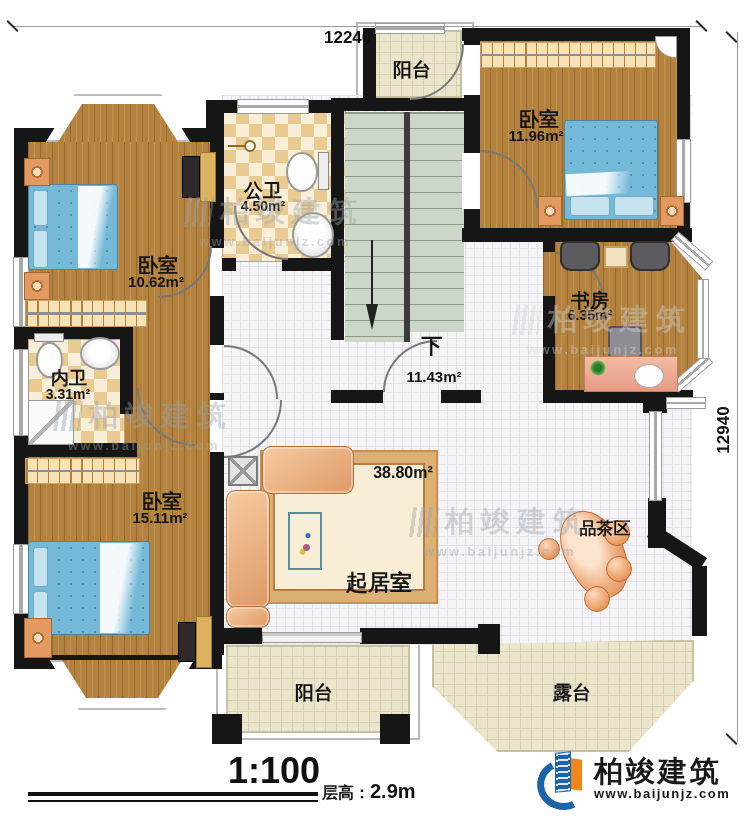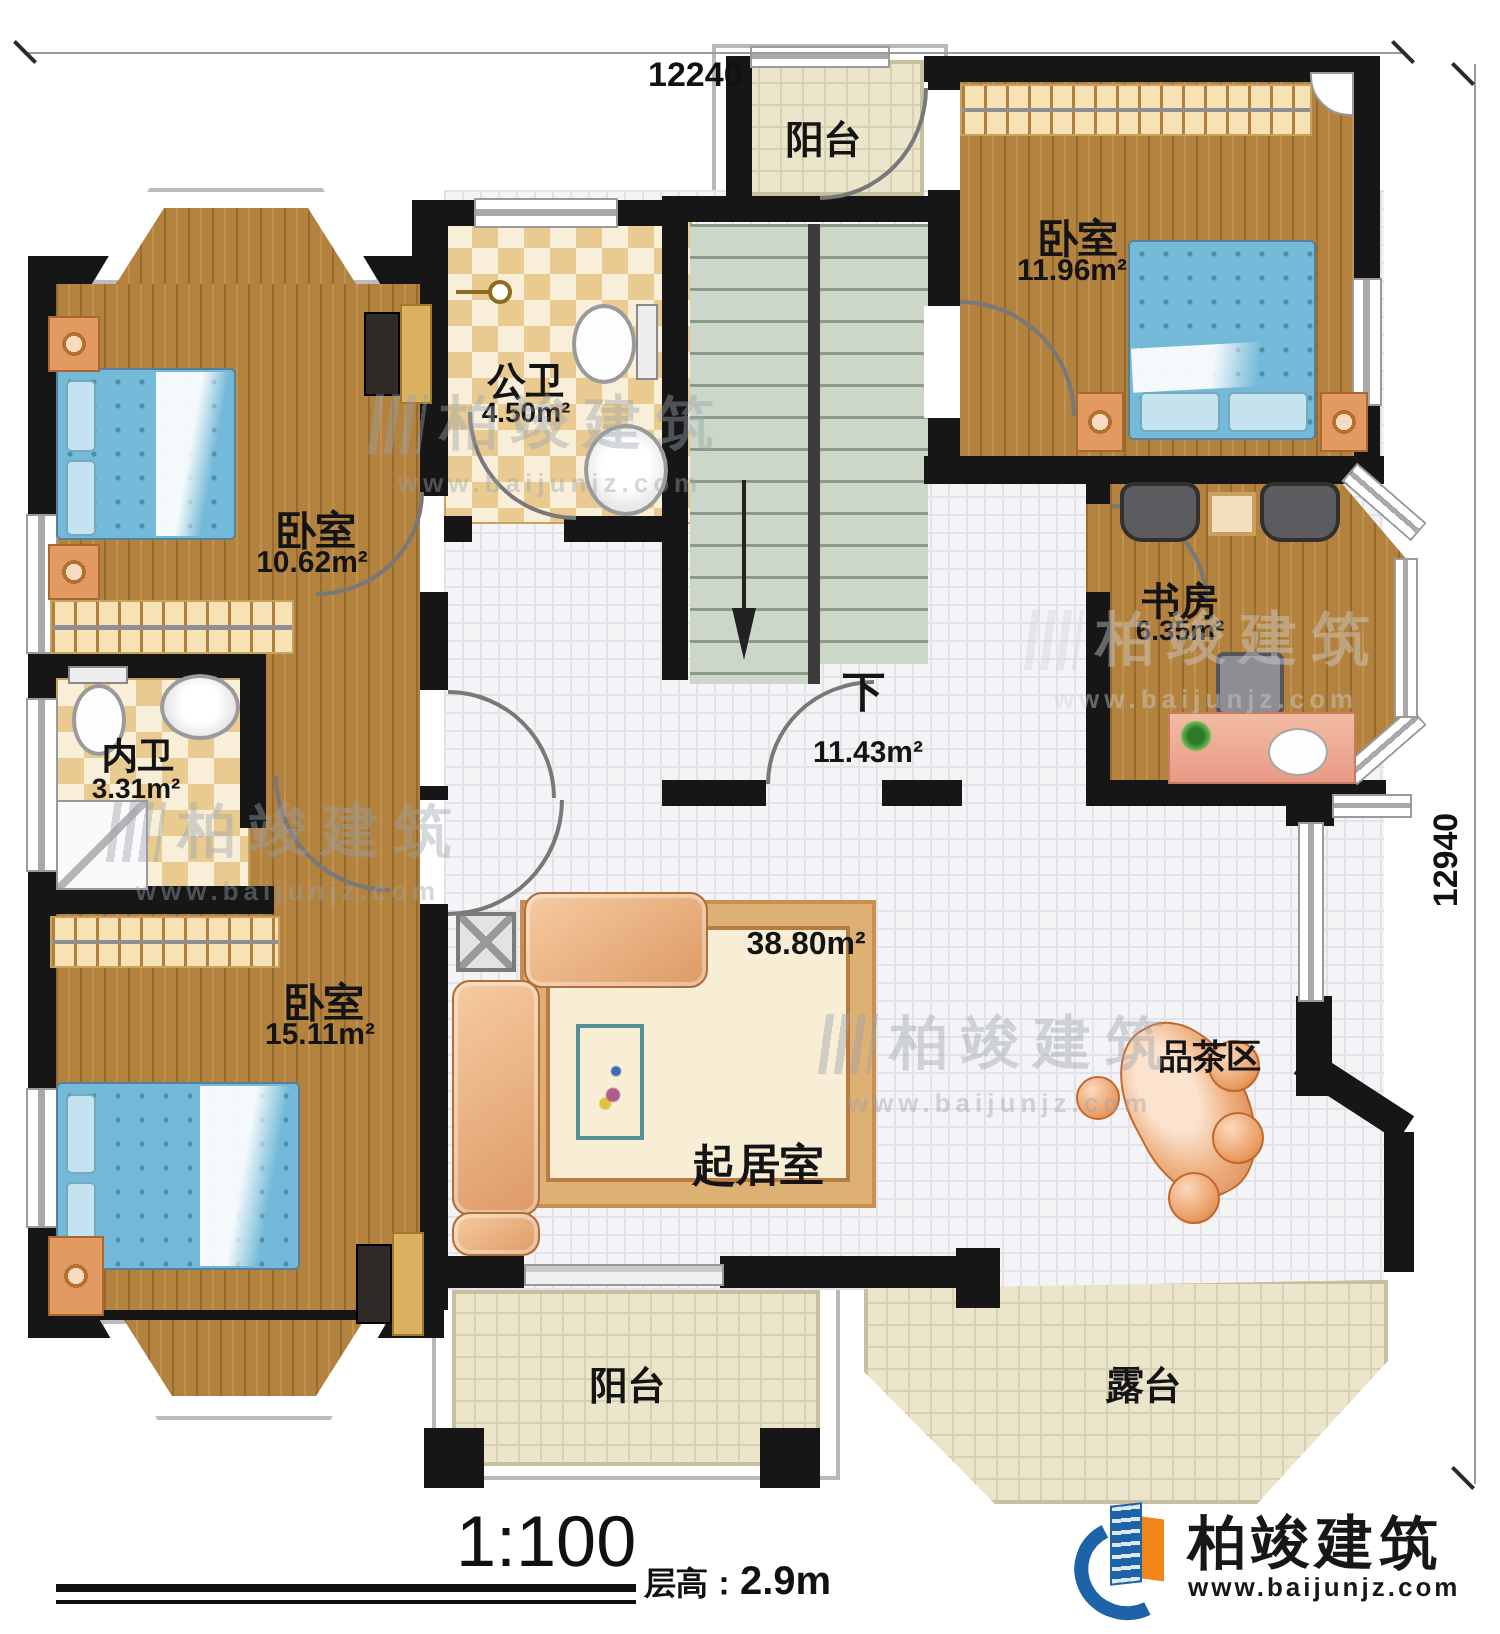--- a/index.html
+++ b/index.html
@@ -71,21 +71,21 @@
   .tick{position:absolute;width:15px;height:2px;background:#2b2b2b;transform:rotate(45deg);z-index:8;}
   
   .wm{position:absolute;z-index:7;color:#9ba3ac;opacity:.42;text-align:center;pointer-events:none;}
   .wm-row{display:flex;align-items:center;justify-content:center;gap:8px;}
   .wm-icon{display:inline-block;width:26px;height:30px;background:repeating-linear-gradient(90deg,currentColor 0 4px,transparent 4px 8px);transform:skewX(-8deg);}
   .wm-name{font-size:29px;font-weight:bold;letter-spacing:7px;}
   .wm-url{font-size:13px;font-weight:bold;letter-spacing:2.5px;display:block;margin-top:2px;}
   
   .tb{position:absolute;z-index:9;color:#111;}
   .tb-title{font-size:37px;font-weight:bold;letter-spacing:3px;}
-  .tb-scale{font-size:36px;font-weight:normal;}
+  .tb-scale{font-size:36px;font-weight:bold;}
   .tb-rule{position:absolute;background:#111;z-index:9;}
   .tb-info{font-size:16px;font-weight:bold;}
   .tb-info b{font-size:20px;}
   .logo-name{font-size:29px;font-weight:900;letter-spacing:3px;color:#171717;}
   .logo-url{font-size:13px;font-weight:bold;letter-spacing:1.5px;color:#171717;}
   .logo-mark{position:absolute;z-index:9;}
   .lm{position:absolute;}
   .lm-swoosh{left:-3px;top:8px;width:38px;height:36px;border:7px solid #1c63a8;border-top-color:transparent;border-right-color:transparent;border-radius:50%;transform:rotate(18deg);}
   .lm-b1{left:15px;top:0;width:14px;height:38px;background:linear-gradient(#1c63a8 0 0),repeating-linear-gradient(#1c63a8 0 4px,#fff 4px 6px);background-color:#1c63a8;background-image:repeating-linear-gradient(rgba(255,255,255,.85) 0 2px,transparent 2px 6px);background-clip:padding-box;border:1px solid #1c63a8;transform:skewY(-6deg);background-color:#1c63a8;}
   .lm-b2{left:31px;top:7px;width:11px;height:31px;background:#f08519;transform:skewY(8deg);}

